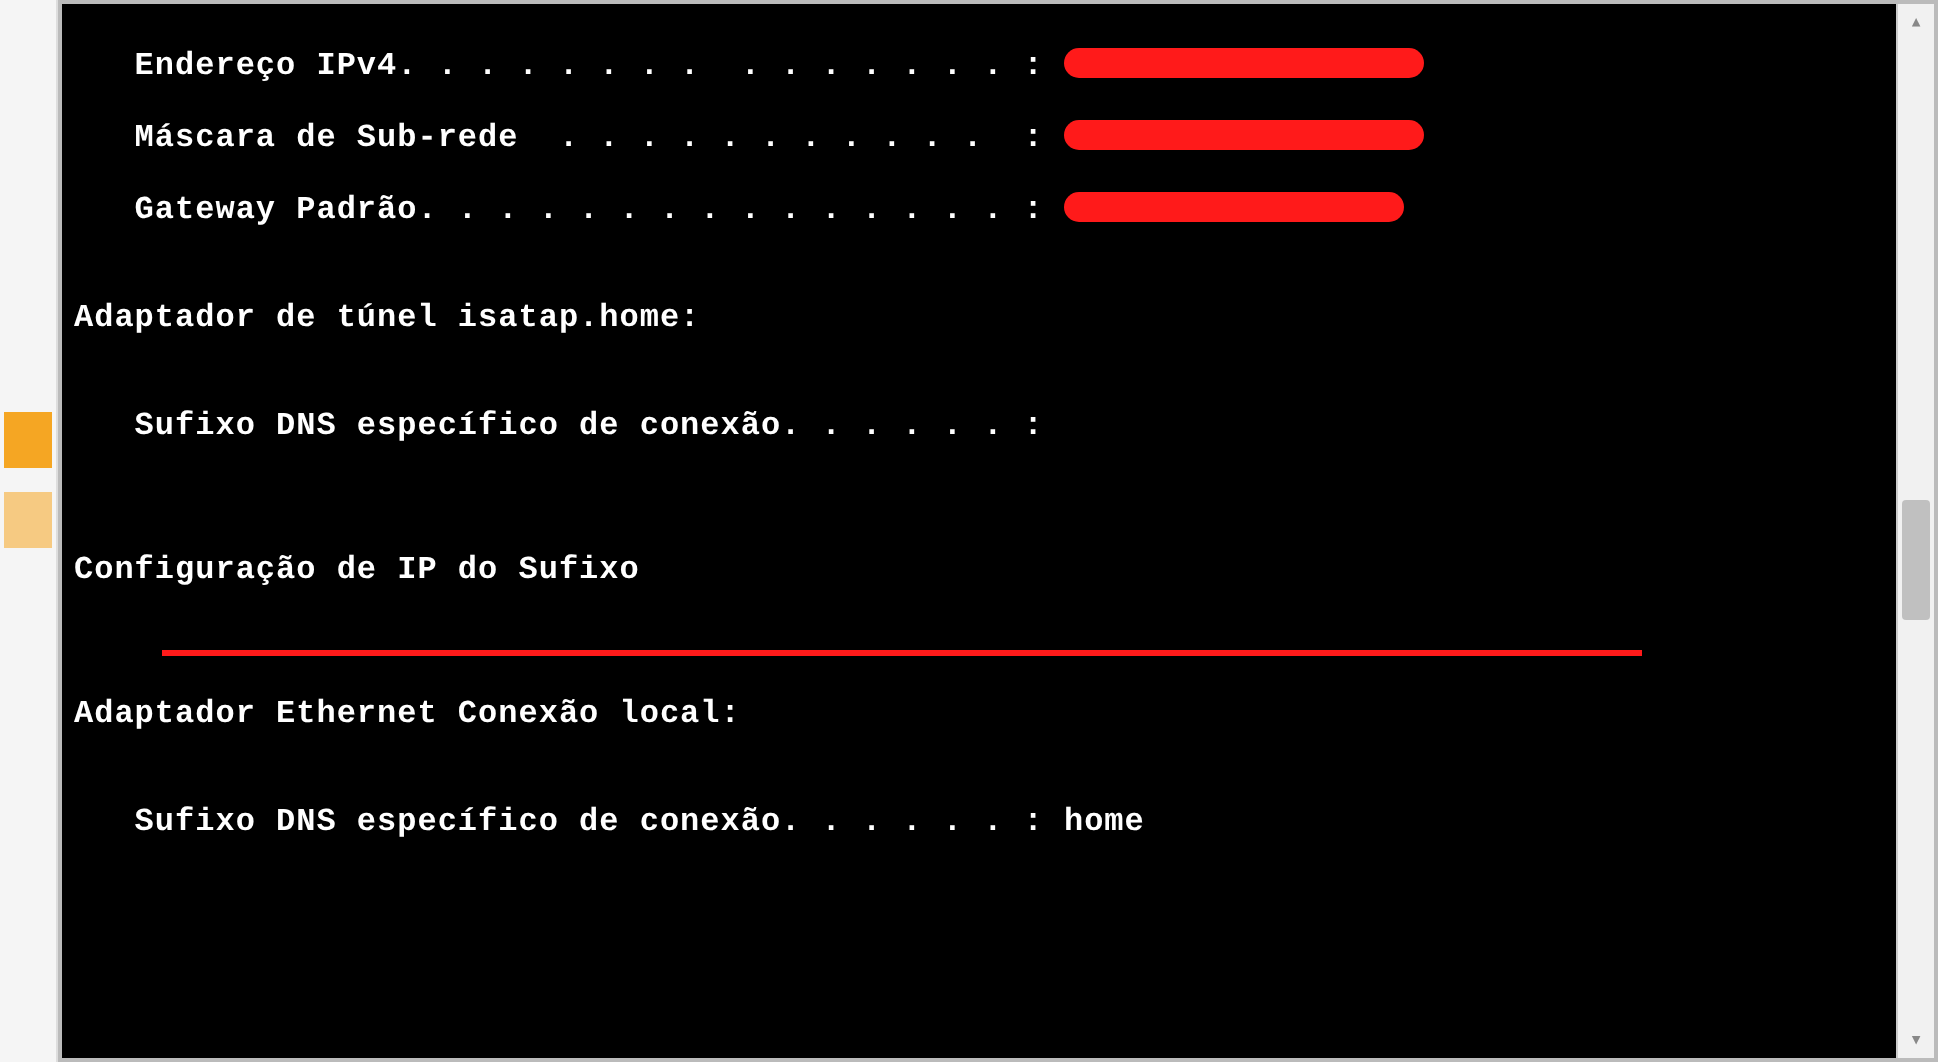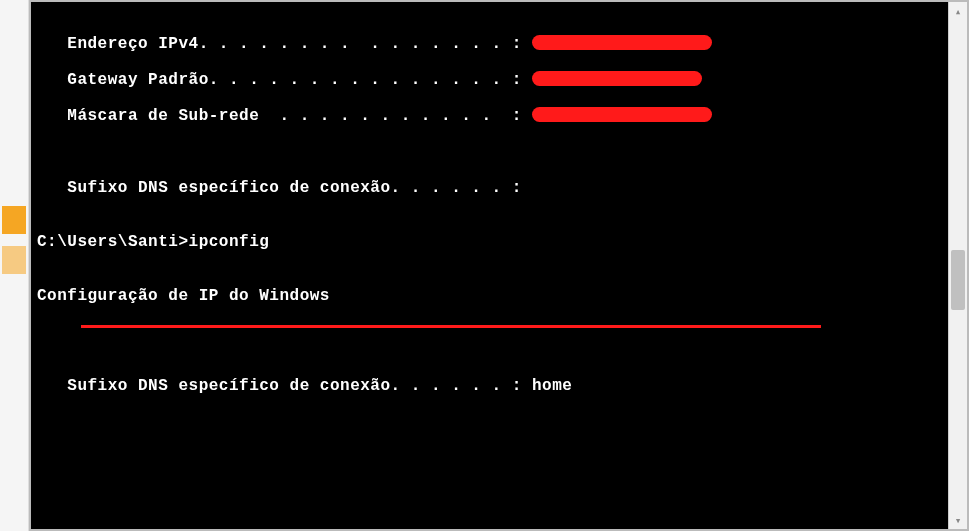--- a/index.html
+++ b/index.html
@@ -34,21 +34,21 @@
       padding: 0;
       display: flex;
     }
     .terminal {
       background: #000;
       color: #fff;
       flex: 1;
       font-size: 16px;
       font-weight: bold;
       line-height: 18px;
-      padding: 15px 6px;
+      padding: 4px 6px;
       white-space: pre;
       letter-spacing: 0.5px;
       overflow: hidden;
       position: relative;
     }
     .line {
       display: block;
       white-space: pre;
     }
     .redact {
@@ -108,31 +108,32 @@
 <div class="sidebar">
   <div class="sidebar-block" style="height:200px;"></div>
   <div class="sidebar-block orange-block" style="height:28px;"></div>
   <div class="sidebar-block" style="height:4px;"></div>
   <div class="sidebar-block orange-block" style="height:28px;opacity:.55"></div>
 </div>
 
 <div class="terminal-wrap">
   <div class="terminal">
 <span class="line"><span>   Endereço IPv4. . . . . . . .  . . . . . . . : </span><span class="redact redact-wide"></span></span>
+<span class="line"><span>   Máscara de Sub-rede  . . . . . . . . . . .  : </span><span class="redact redact-wide"></span></span>
 <span class="line"><span>   Gateway Padrão. . . . . . . . . . . . . . . : </span><span class="redact redact-wide2"></span></span>
-<span class="line"><span>   Máscara de Sub-rede  . . . . . . . . . . .  : </span><span class="redact redact-wide"></span></span>
 <span class="line"></span>
+<span class="line">Adaptador de túnel isatap.home:</span>
 <span class="line"></span>
 <span class="line">   Sufixo DNS específico de conexão. . . . . . :</span>
 <span class="line"></span>
-<span class="line">C:\Users\Santi&gt;ipconfig</span>
 <span class="line"></span>
-<span class="line">Configuração de IP do Windows</span>
+<span class="line">Configuração de IP do Sufixo</span>
 <span class="line"></span>
 <span class="line"></span>
+<span class="line">Adaptador Ethernet Conexão local:</span>
 <span class="line"></span>
 <span class="line">   Sufixo DNS específico de conexão. . . . . . : home</span>
 
 
 
 <span class="line"></span>
 
 <span class="line"></span>
 
 

